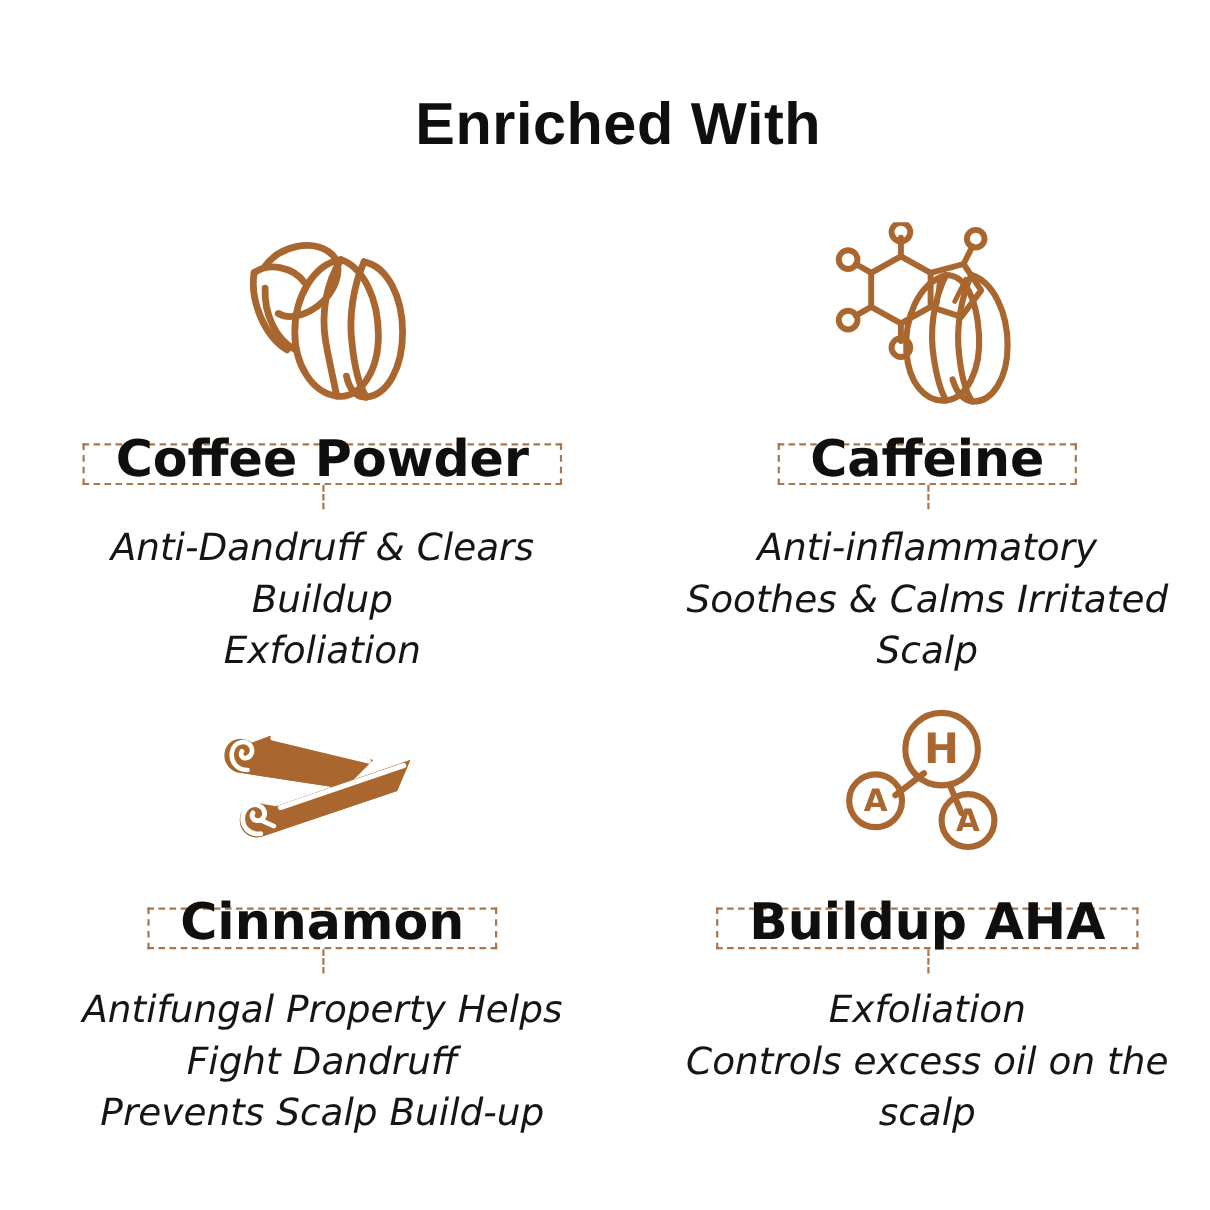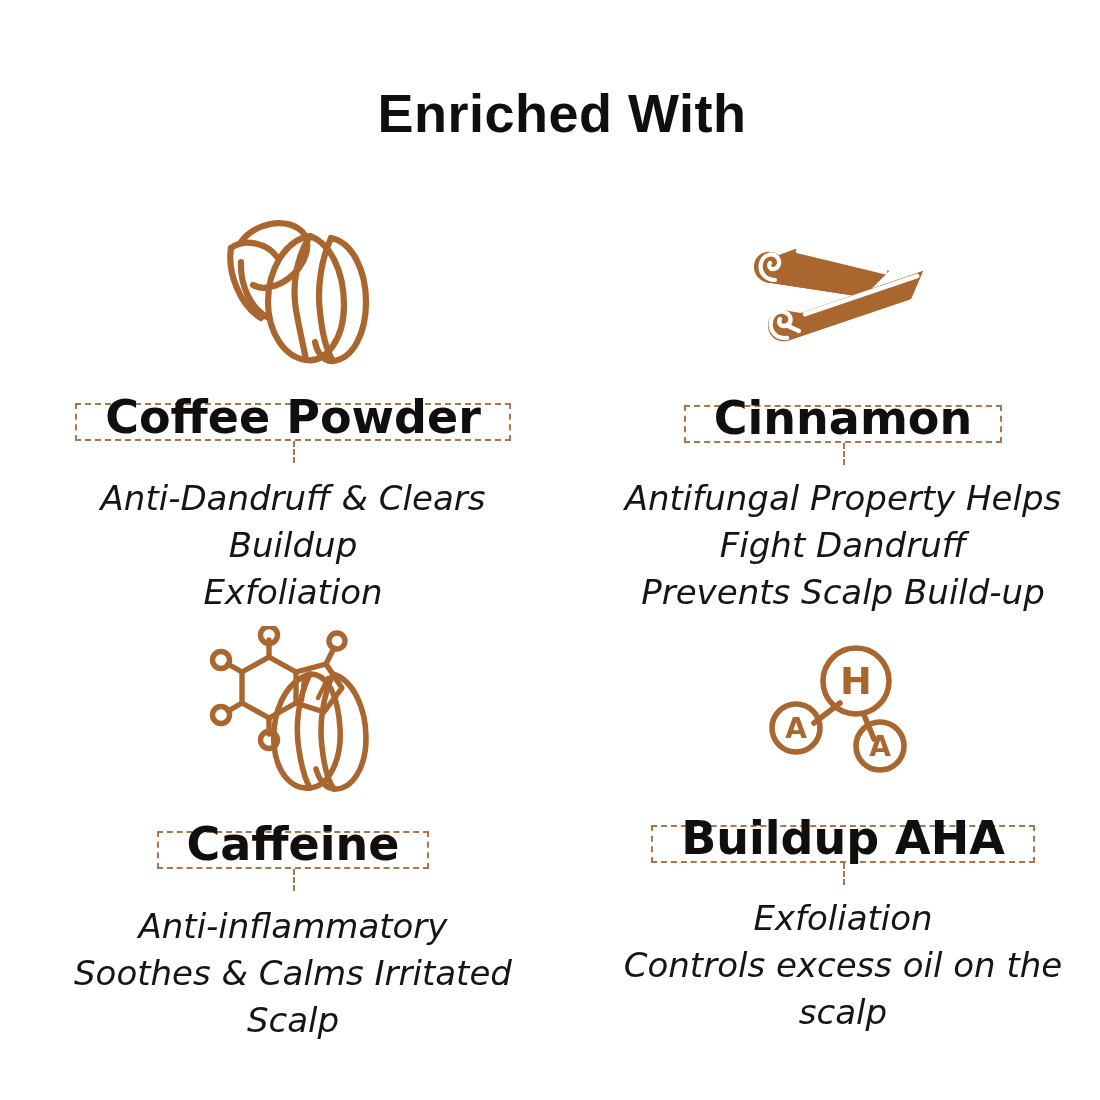--- a/index.html
+++ b/index.html
@@ -148,20 +148,60 @@
       <div class="name-block">
         <span class="name-box"></span>
         <span class="name-tick"></span>
         <span class="name-text">Coffee Powder</span>
       </div>
 
       <div class="desc">Anti-Dandruff &amp; Clears Buildup
 Exfoliation</div>
     </div>
 
+    <div class="card row1">
+      <div class="icon-wrap">
+        <svg width="175" height="170" viewBox="0 0 175 170" fill="none" stroke="#a9672f" stroke-width="5.4" stroke-linecap="round" stroke-linejoin="round">
+
+          <path d="M104 48 C78 56 66 88 68 118 C70 146 85 164 104 162 C123 160 136 134 134 102 C132 70 122 48 104 48 Z" stroke-width="5.6"></path>
+          <path d="M104 48 C92 72 89 100 93 124 C96 144 100 155 104 162" stroke-width="5.6"></path>
+          <path d="M127 48 C147 54 160 82 160 112 C160 142 146 164 128 163 C119 162 113 153 110 143" stroke-width="5.6"></path>
+          <path d="M127 48 C117 70 113 98 116 121 C118 140 122 155 128 163" stroke-width="5.6"></path>
+
+          <path d="M36 46 L63 31 L90 46 L90 77 L63 92 L36 77 Z"></path>
+
+          <path d="M90 46 L120 38 L136 62 L118 86 L90 77"></path>
+
+          <path d="M98 53 L96 74" stroke-width="4.4"></path>
+          <path d="M122 52 L112 72" stroke-width="4.4"></path>
+
+          <path d="M63 31 L63 14"></path>
+          <path d="M36 46 L22 38"></path>
+          <path d="M36 77 L22 85"></path>
+          <path d="M63 92 L63 108"></path>
+          <path d="M120 38 L128 22"></path>
+
+          <circle cx="63" cy="9" r="8.5"></circle>
+          <circle cx="15" cy="34" r="8.5"></circle>
+          <circle cx="15" cy="89" r="8.5"></circle>
+          <circle cx="63" cy="114" r="8.5"></circle>
+          <circle cx="131" cy="15" r="8"></circle>
+        </svg>
+      </div>
+
+      <div class="name-block">
+        <span class="name-box"></span>
+        <span class="name-tick"></span>
+        <span class="name-text">Caffeine</span>
+      </div>
+
+      <div class="desc">Anti-inflammatory
+Soothes &amp; Calms Irritated Scalp</div>
+    </div>
+
     <div class="card row2">
       <div class="icon-wrap">
         <svg width="200" height="118" viewBox="0 0 200 118" fill="none">
 
           <g>
             <path d="M36 28 C28 22 16 24 12 34 C8 45 16 56 28 56 L120 70 L146 44 L52 22 Z" fill="#a9672f"></path>
             <path d="M52 22 L146 44 L120 70 L28 56" fill="#a9672f"></path>
             <path d="M55 24 L142 45" stroke="#ffffff" stroke-width="4.5" stroke-linecap="round"></path>
             <path d="M32 53 C22 53 16 45 18 36 C20 28 29 25 34 30 C38 34 36 41 31 42 C27 43 25 39 27 36" stroke="#ffffff" stroke-width="4.2" fill="none" stroke-linecap="round"></path>
           </g>
@@ -180,60 +220,20 @@
         <span class="name-box"></span>
         <span class="name-tick"></span>
         <span class="name-text">Cinnamon</span>
       </div>
 
       <div class="desc">Antifungal Property Helps
 Fight Dandruff
 Prevents Scalp Build-up</div>
     </div>
 
-    <div class="card row1">
-      <div class="icon-wrap">
-        <svg width="175" height="170" viewBox="0 0 175 170" fill="none" stroke="#a9672f" stroke-width="5.4" stroke-linecap="round" stroke-linejoin="round">
-
-          <path d="M104 48 C78 56 66 88 68 118 C70 146 85 164 104 162 C123 160 136 134 134 102 C132 70 122 48 104 48 Z" stroke-width="5.6"></path>
-          <path d="M104 48 C92 72 89 100 93 124 C96 144 100 155 104 162" stroke-width="5.6"></path>
-          <path d="M127 48 C147 54 160 82 160 112 C160 142 146 164 128 163 C119 162 113 153 110 143" stroke-width="5.6"></path>
-          <path d="M127 48 C117 70 113 98 116 121 C118 140 122 155 128 163" stroke-width="5.6"></path>
-
-          <path d="M36 46 L63 31 L90 46 L90 77 L63 92 L36 77 Z"></path>
-
-          <path d="M90 46 L120 38 L136 62 L118 86 L90 77"></path>
-
-          <path d="M98 53 L96 74" stroke-width="4.4"></path>
-          <path d="M122 52 L112 72" stroke-width="4.4"></path>
-
-          <path d="M63 31 L63 14"></path>
-          <path d="M36 46 L22 38"></path>
-          <path d="M36 77 L22 85"></path>
-          <path d="M63 92 L63 108"></path>
-          <path d="M120 38 L128 22"></path>
-
-          <circle cx="63" cy="9" r="8.5"></circle>
-          <circle cx="15" cy="34" r="8.5"></circle>
-          <circle cx="15" cy="89" r="8.5"></circle>
-          <circle cx="63" cy="114" r="8.5"></circle>
-          <circle cx="131" cy="15" r="8"></circle>
-        </svg>
-      </div>
-
-      <div class="name-block">
-        <span class="name-box"></span>
-        <span class="name-tick"></span>
-        <span class="name-text">Caffeine</span>
-      </div>
-
-      <div class="desc">Anti-inflammatory
-Soothes &amp; Calms Irritated Scalp</div>
-    </div>
-
     <div class="card row2">
       <div class="icon-wrap">
         <svg width="150" height="135" viewBox="0 0 150 135" fill="none" stroke="#a9672f" stroke-width="5.6" stroke-linecap="round">
 
           <path d="M46 84 L72 64"></path>
           <path d="M96 76 L106 100"></path>
 
           <circle cx="88" cy="42" r="33"></circle>
           <text x="88" y="42" fill="#a9672f" stroke="none" font-family="'DejaVu Sans', sans-serif" font-size="38" font-weight="700" text-anchor="middle" dominant-baseline="central">H</text>
 

